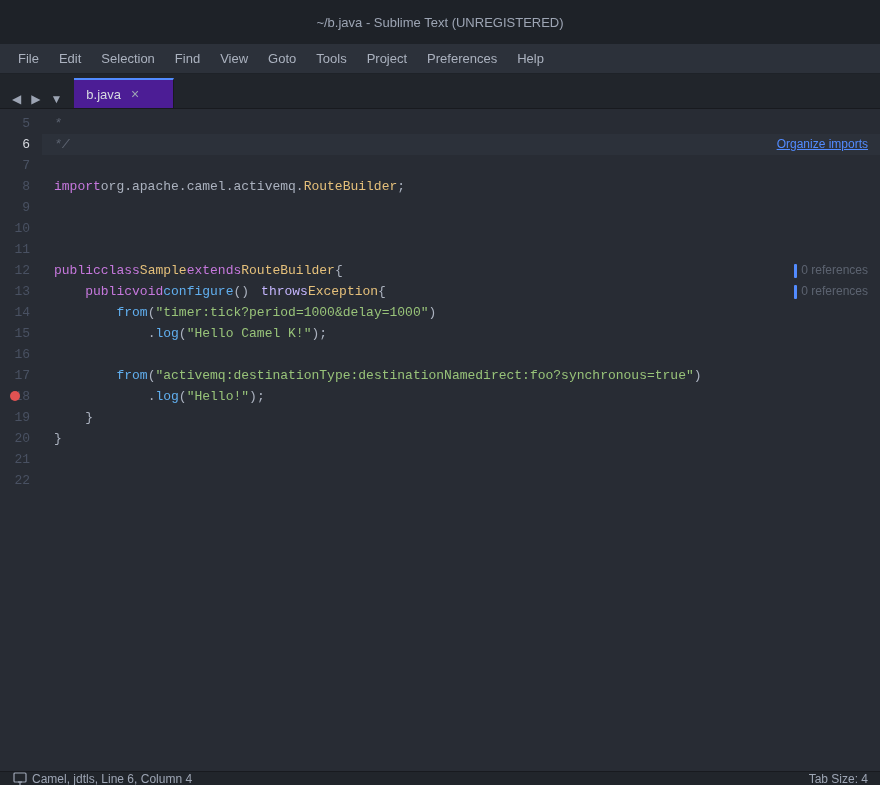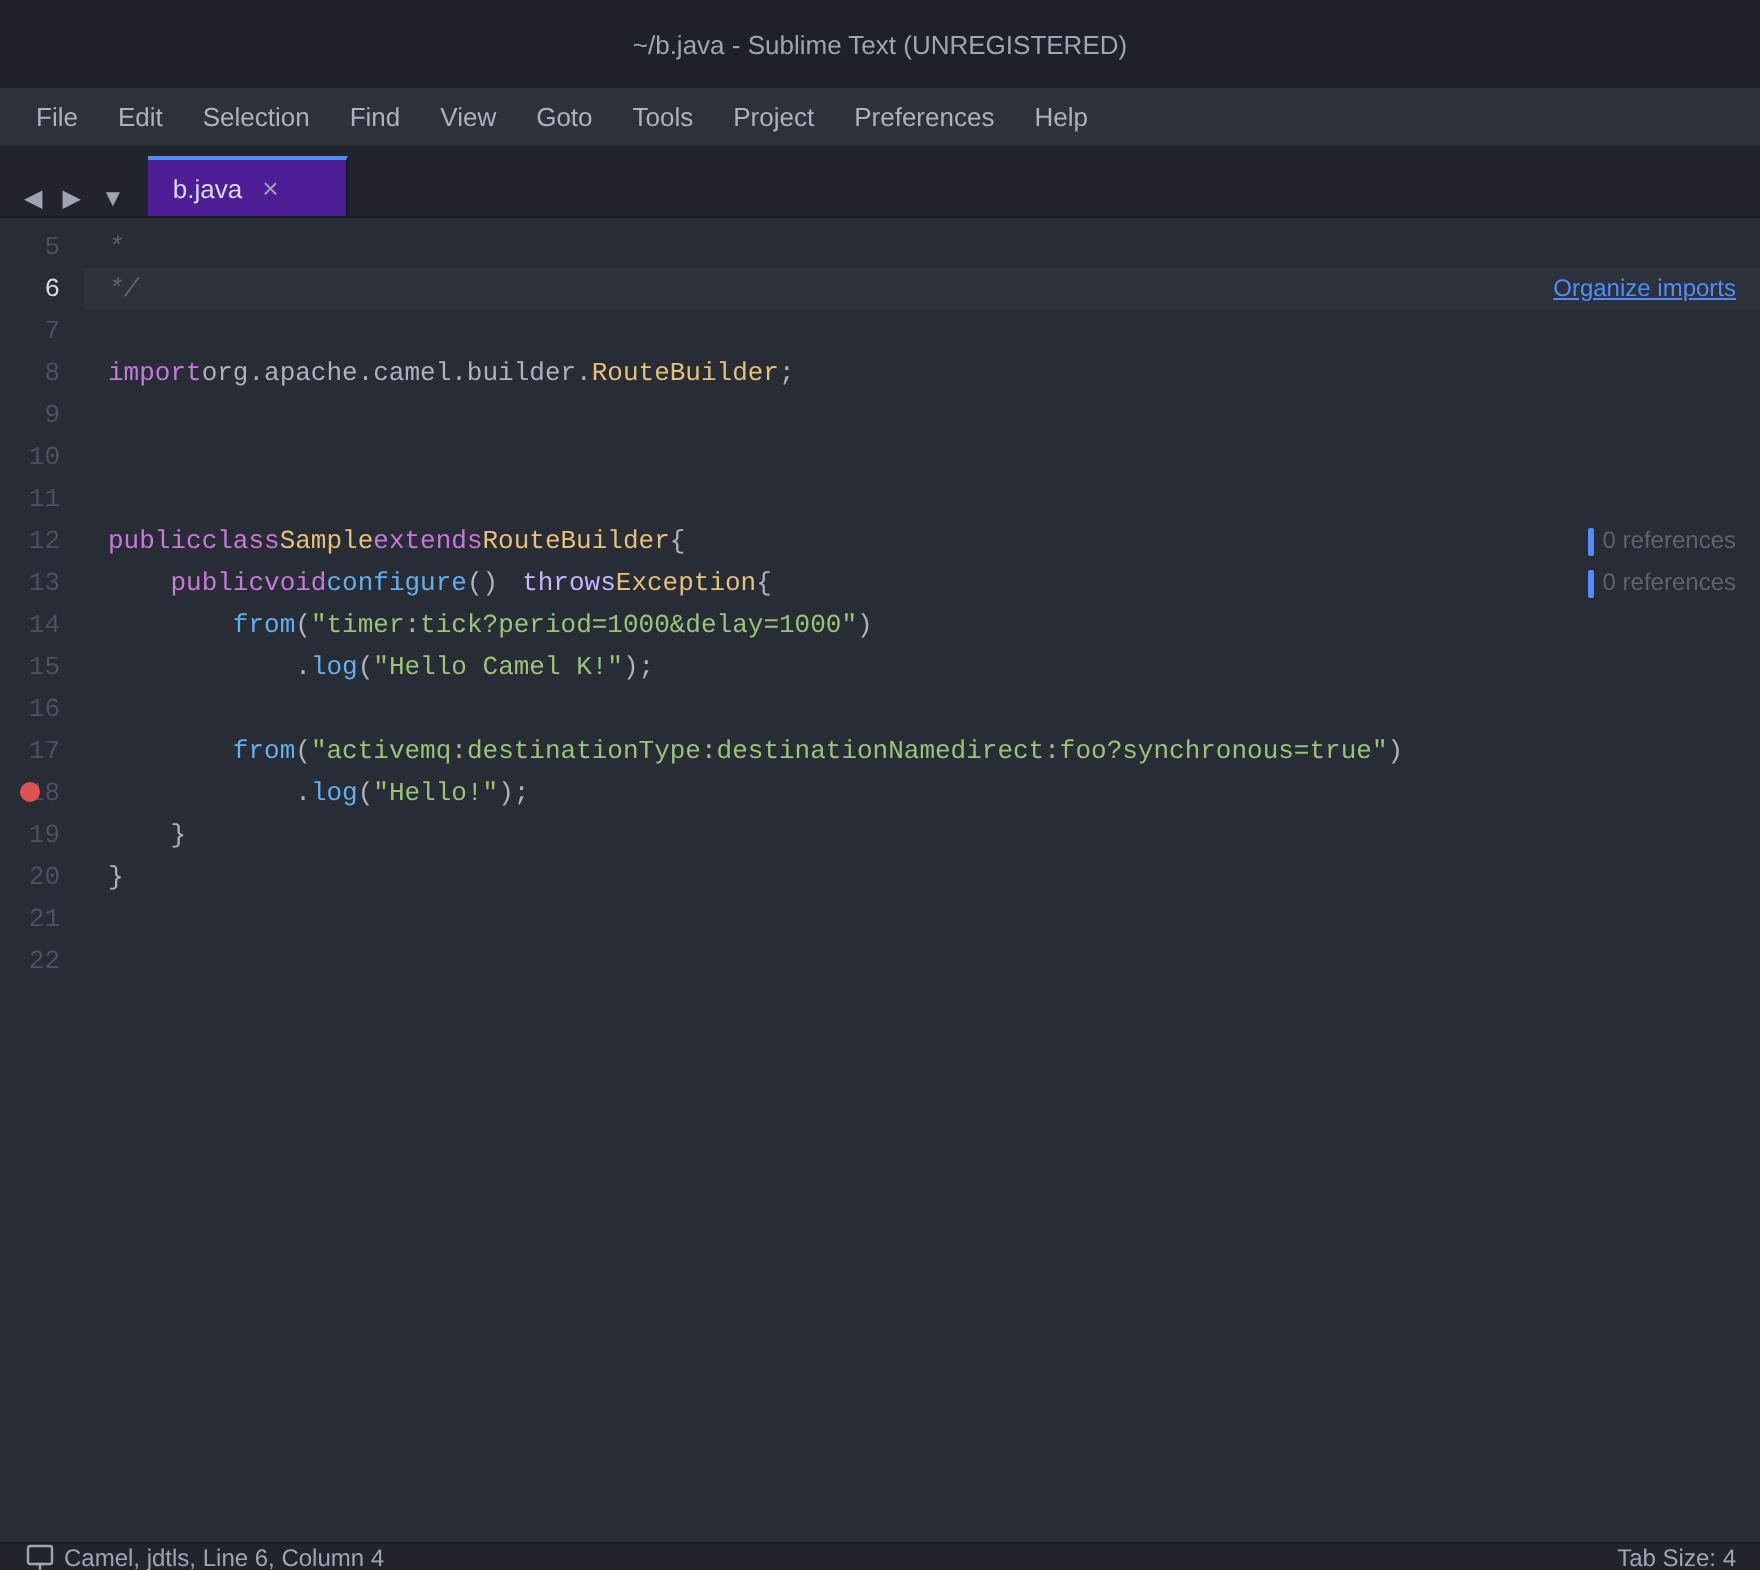--- a/index.html
+++ b/index.html
@@ -308,21 +308,21 @@
 
     <div class="code-line highlighted" style="position:relative;">
       <span class="comment"> */</span>
       <span class="organize-imports">Organize imports</span>
     </div>
 
     <div class="code-line">&nbsp;</div>
 
     <div class="code-line">
       <span class="kw-import">import </span>
-        <span class="plain">org.apache.camel.builder.</span>
+        <span class="plain">org.apache.camel.activemq.</span>
         <span class="class-name">RouteBuilder</span>
         <span class="plain">;</span>
     </div>
 
     <div class="code-line">&nbsp;</div>
 
     <div class="code-line">&nbsp;</div>
 
     <div class="code-line">&nbsp;</div>
 

